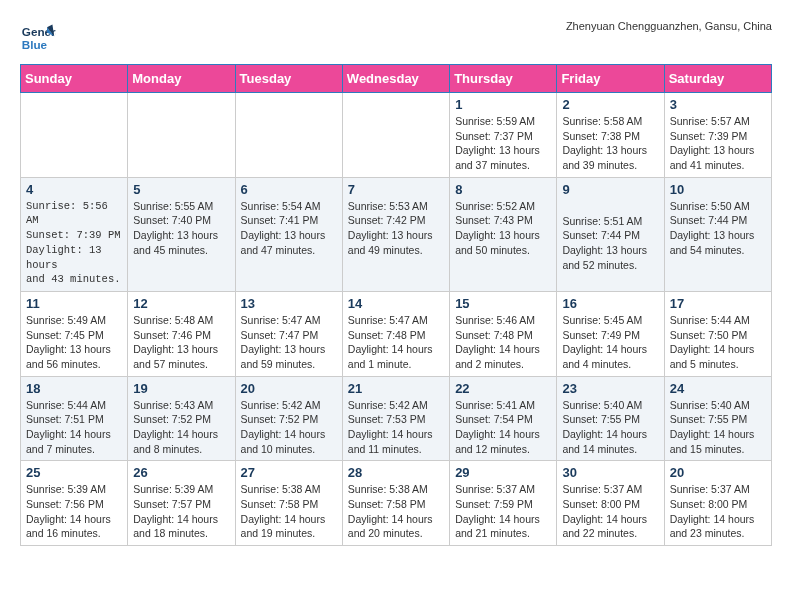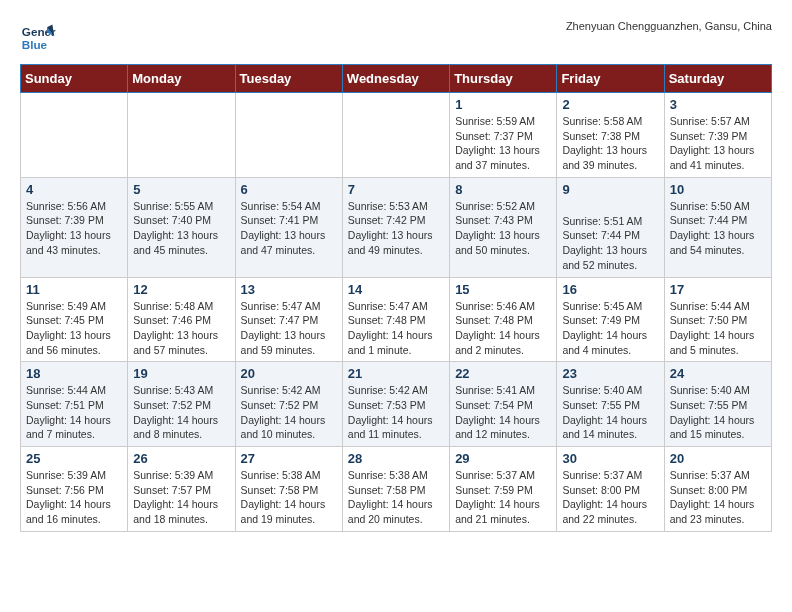--- a/index.html
+++ b/index.html
@@ -36,21 +36,21 @@
     .location-title {
       font-size: 11px;
       color: #333;
     }
     .calendar-table {
       width: 100%;
       border-collapse: collapse;
       font-size: 11px;
     }
     .calendar-table th {
-      background: #7f1d1d;
+      background: #ec4899;
       color: #fff;
       padding: 6px 4px;
       text-align: left;
       font-size: 13px;
       font-weight: bold;
       border: 1px solid #2e7abf;
     }
     .calendar-table td {
       border: 1px solid #ccc;
       vertical-align: top;
@@ -135,21 +135,21 @@
           <span class="day-num">3</span>
           <div class="day-info" style="white-space: pre-line;">Sunrise: 5:57 AM
 Sunset: 7:39 PM
 Daylight: 13 hours
 and 41 minutes.</div>
         </td>
       </tr>
       <tr>
         <td>
           <span class="day-num">4</span>
-          <div class="day-info" style="white-space: pre-line;">Sunrise: 5:56 AM
+          <div class="day-info" style="white-space: pre-line; font-family: Liberation Mono, monospace;">Sunrise: 5:56 AM
 Sunset: 7:39 PM
 Daylight: 13 hours
 and 43 minutes.</div>
         </td>
         <td>
           <span class="day-num">5</span>
           <div class="day-info" style="white-space: pre-line;">Sunrise: 5:55 AM
 Sunset: 7:40 PM
 Daylight: 13 hours
 and 45 minutes.</div>

